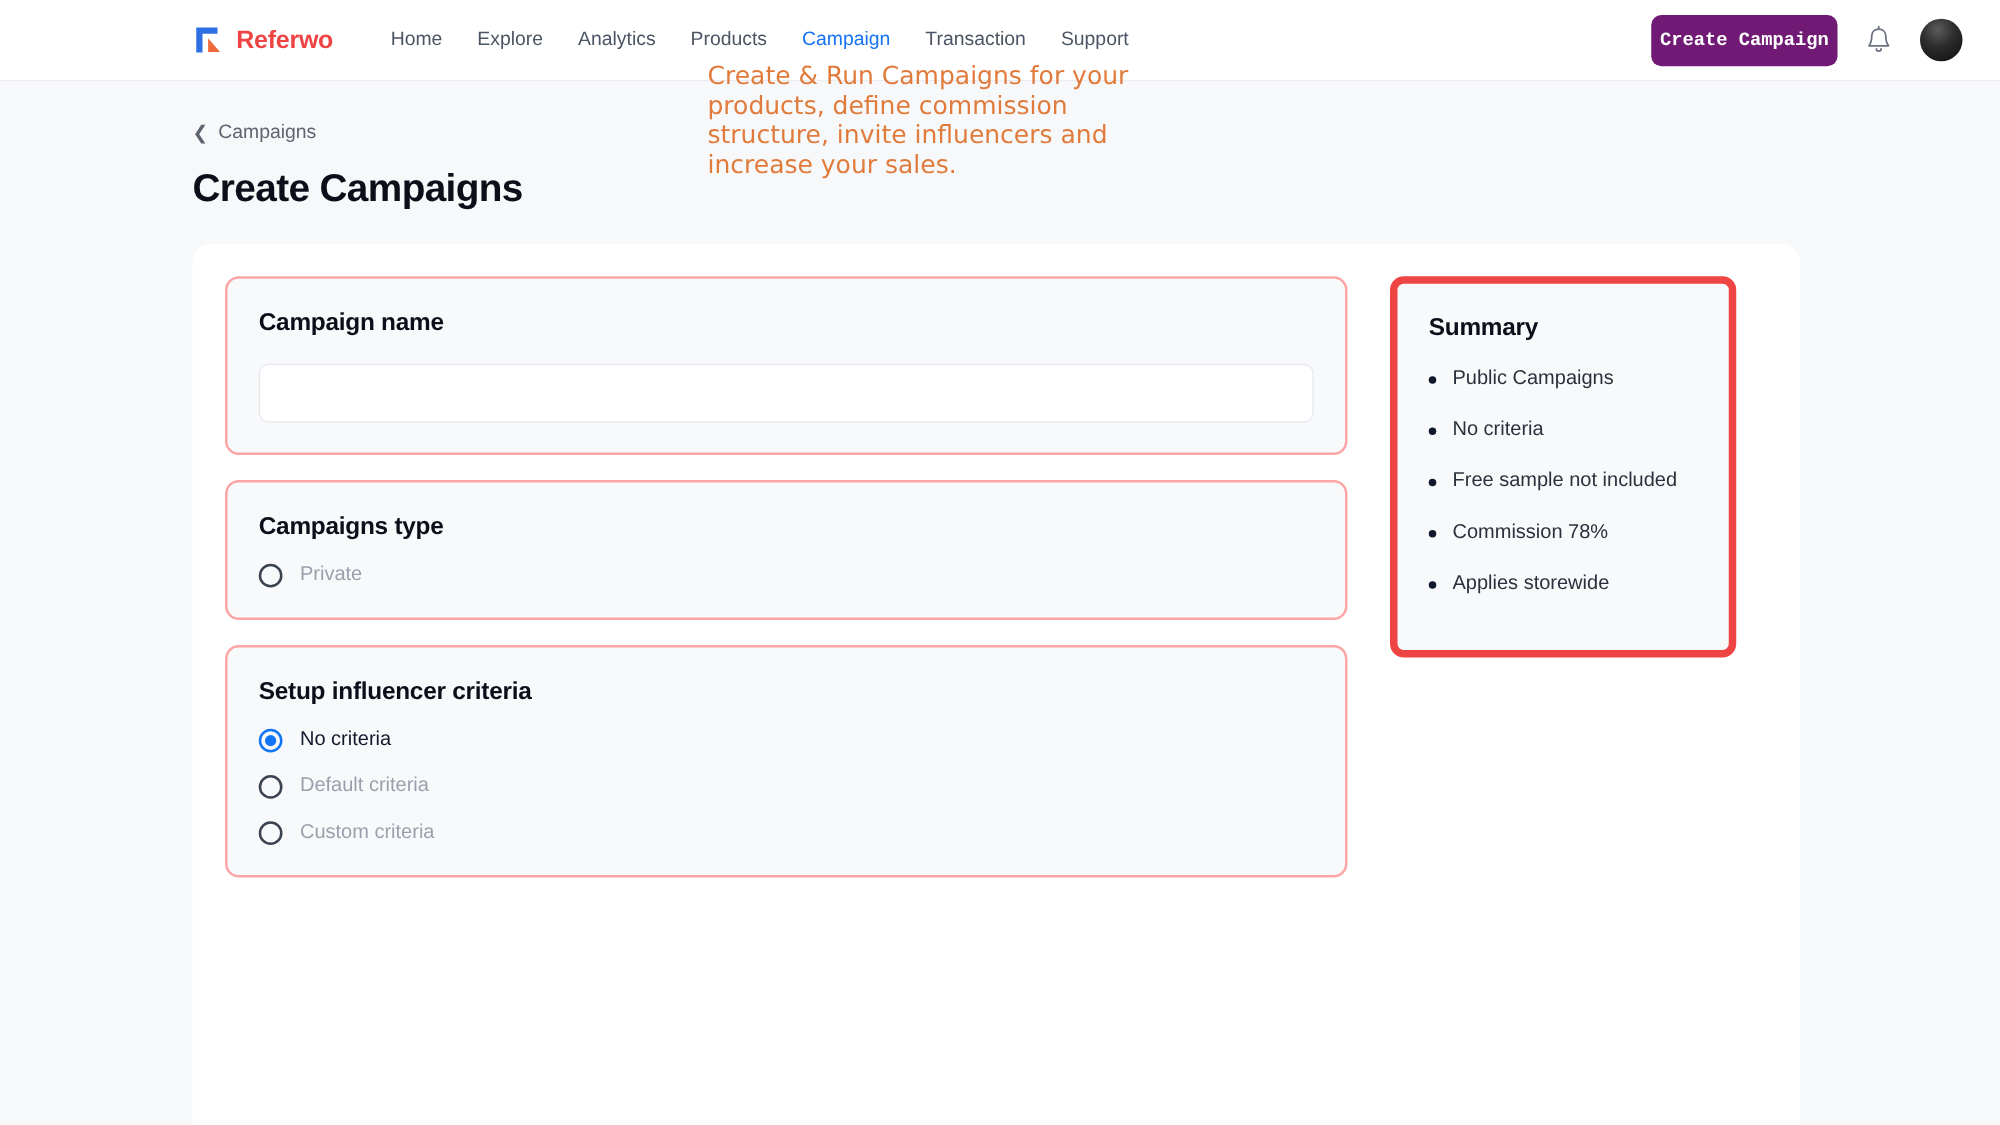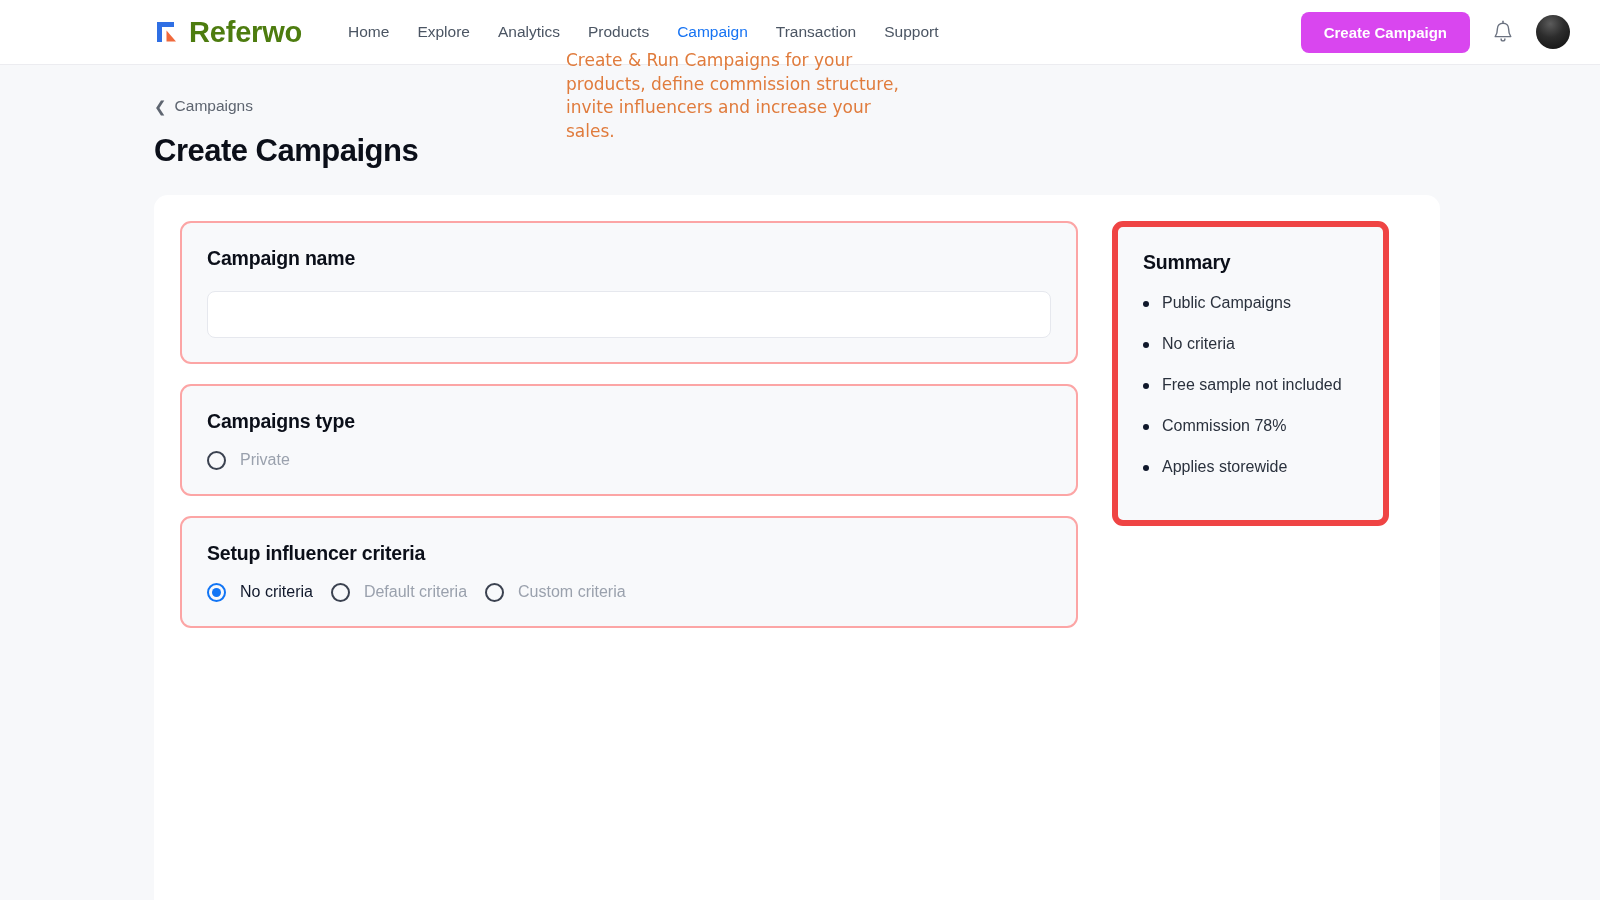--- a/index.html
+++ b/index.html
@@ -18,37 +18,37 @@
     background: #ffffff;
     border-bottom: 1px solid #ececf0;
     display: flex;
     align-items: center;
     padding: 0 30px 0 154px;
     position: relative;
   }
   .brand { display: flex; align-items: center; gap: 9px; }
   .brand-mark { width: 26px; height: 26px; position: relative; flex: none; }
   .brand-name {
-    font-size: 29px; font-weight: bold; color: #4d7c0f;
+    font-size: 20px; font-weight: bold; color: #ef4444;
     letter-spacing: -0.2px;
   }
   .nav { display: flex; align-items: center; gap: 28px; margin-left: 46px; }
   .nav-link {
     font-size: 15.5px; color: #4b5563; text-decoration: none;
     white-space: nowrap; cursor: pointer;
   }
   .nav-link.active { color: #1673f3; }
 
   .top-right {
     margin-left: auto; display: flex; align-items: center; gap: 22px;
   }
   .cta-btn {
-    background: #d946ef; color: #fff; border: none; border-radius: 8px;
-    font-family: Liberation Sans, sans-serif;
-    font-size: 15px; font-weight: bold; padding: 12px 23px;
+    background: #701a75; color: #fff; border: none; border-radius: 8px;
+    font-family: Liberation Mono, monospace;
+    font-size: 15px; font-weight: bold; padding: 12px 7px;
     cursor: pointer; white-space: nowrap;
   }
   .bell { width: 22px; height: 24px; cursor: pointer; display: block; }
   .avatar {
     width: 34px; height: 34px; border-radius: 50%;
     background: radial-gradient(circle at 42% 26%, #5b5b5b 0%, #2d2d2d 42%, #0d0d0d 100%);
     cursor: pointer; flex: none;
   }
 
   
@@ -58,21 +58,21 @@
     color: #5e6570; font-size: 15.5px; cursor: pointer;
   }
   .chev { font-size: 15px; line-height: 1; color: #5e6570; }
   .page-title {
     font-size: 31px; font-weight: bold; color: #0b0f19;
     letter-spacing: -0.5px; margin-top: 17px;
   }
 
   .annotation {
     position: absolute; left: 566px; top: -16px; width: 350px;
-    color: #e07b3c; font-size: 17px; line-height: 23.5px;
+    color: #e07b3c; font-size: 20px; line-height: 23.5px;
     font-family: "DejaVu Sans", sans-serif;
   }
 
   
   .container {
     margin: 26px 0 0 154px; width: 1286px; height: 720px;
     background: #ffffff; border-radius: 14px;
     display: flex; gap: 34px; padding: 26px;
     overflow: hidden;
   }
@@ -88,21 +88,21 @@
     letter-spacing: -0.2px;
   }
   .text-input {
     display: block; width: 100%; height: 47px; margin-top: 21px;
     background: #ffffff; border: 1px solid #e6e8ee; border-radius: 8px;
     padding: 0 14px; font-size: 15px; color: #0b0f19;
     font-family: "Liberation Sans", sans-serif; outline: none;
   }
   .text-input::placeholder { color: #9aa1ad; }
 
-  .radio-list { margin-top: 18px; display: flex; flex-direction: row; gap: 18px; }
+  .radio-list { margin-top: 18px; display: flex; flex-direction: column; gap: 18px; }
   .radio-row { display: flex; align-items: center; gap: 14px; cursor: pointer; }
   .radio {
     width: 19px; height: 19px; border-radius: 50%; flex: none;
     border: 2px solid #3b4250; background: transparent;
     display: flex; align-items: center; justify-content: center;
   }
   .radio.checked { border-color: #1175f5; }
   .radio.checked::after {
     content: ""; width: 9px; height: 9px; border-radius: 50%; background: #1175f5;
   }

